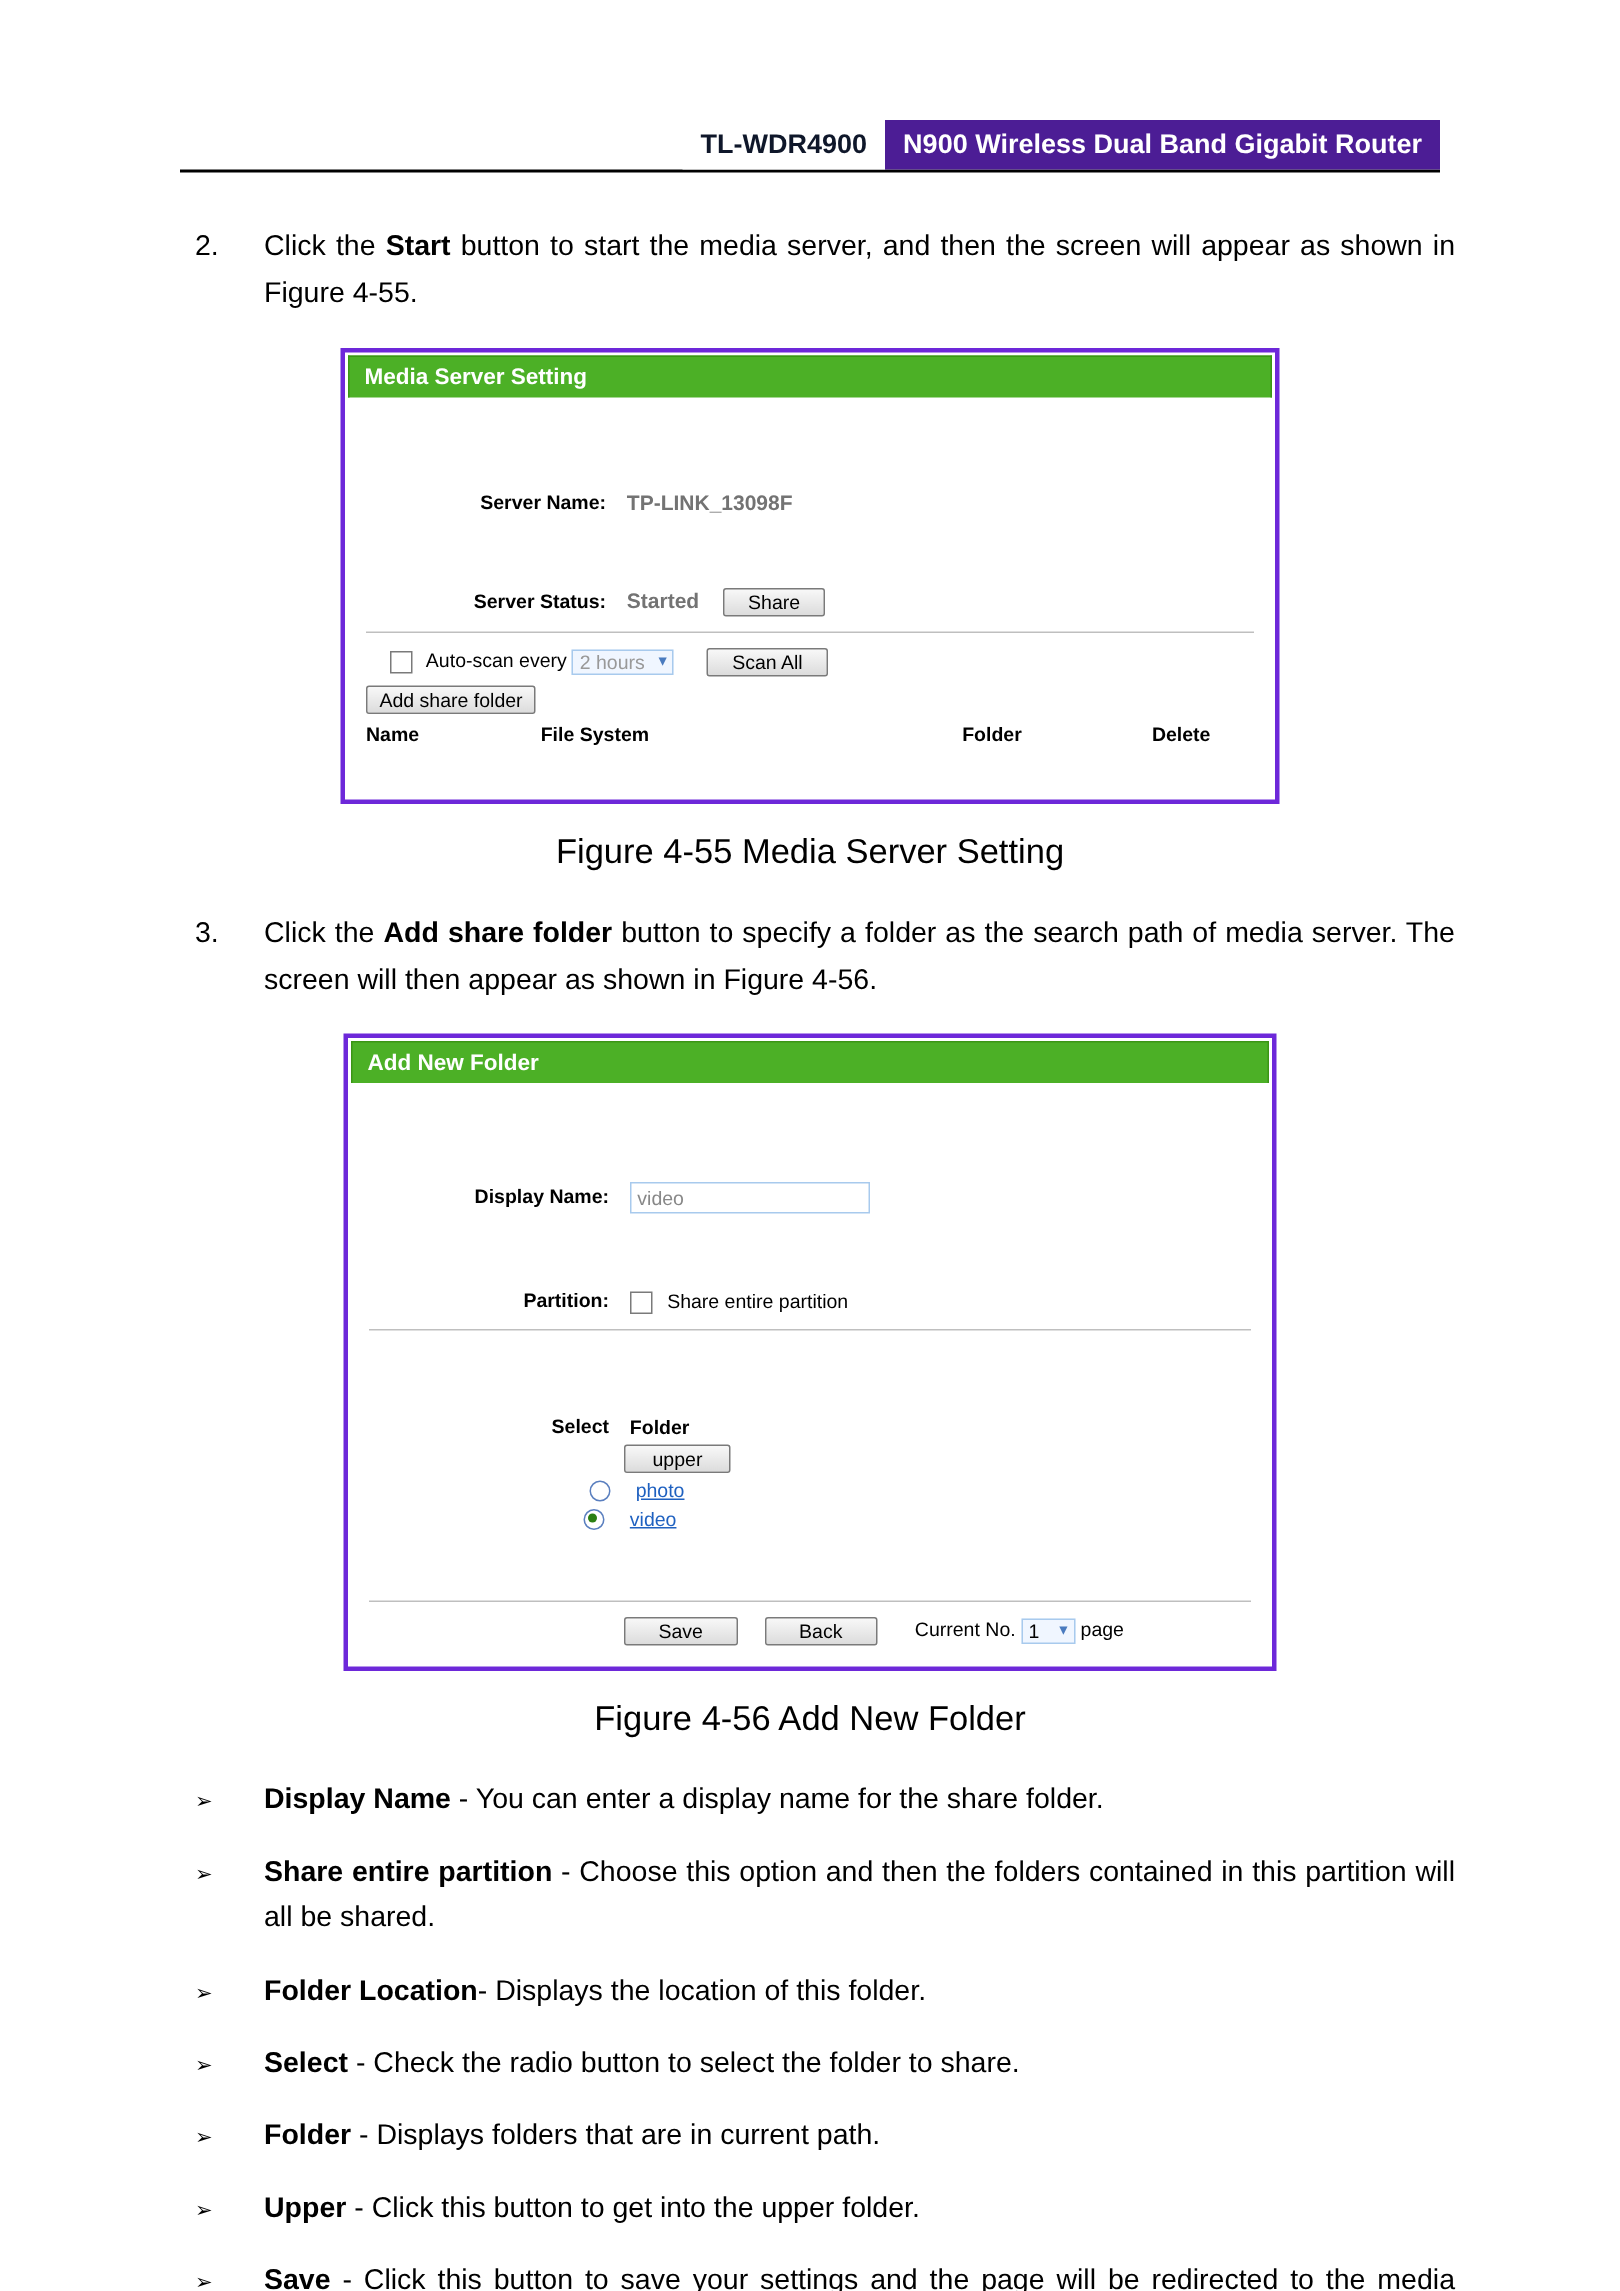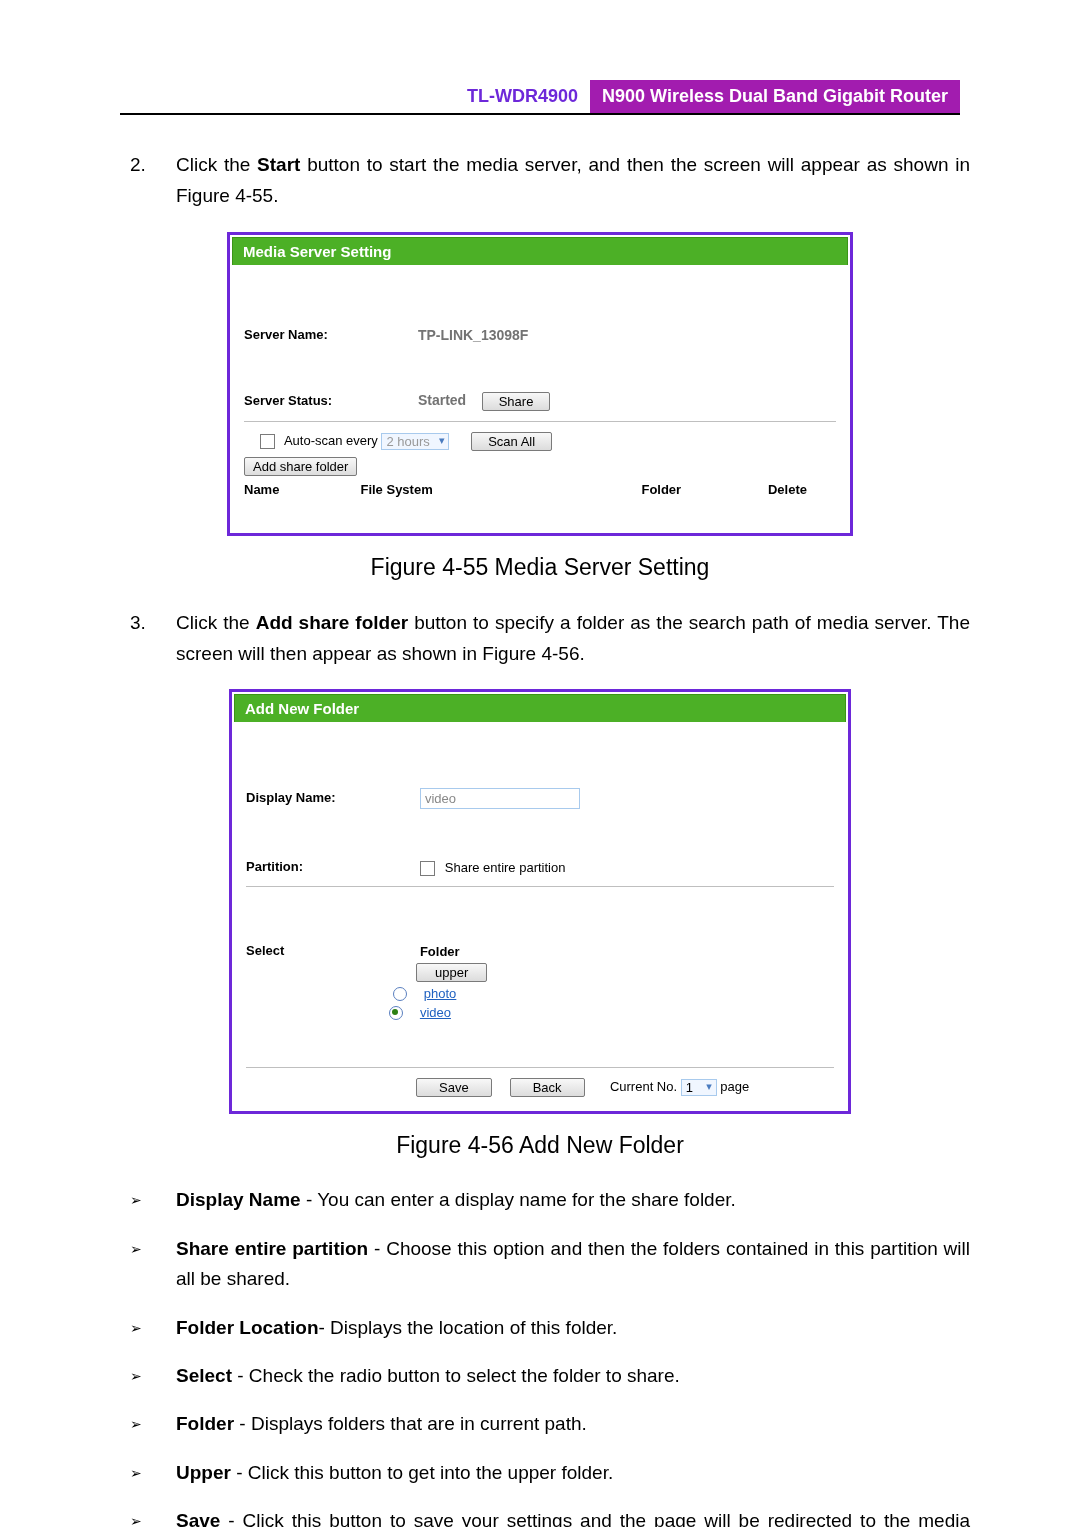--- a/index.html
+++ b/index.html
@@ -24,29 +24,29 @@
   .hdr {
     width: 100%;
     display: flex;
     justify-content: flex-end;
     align-items: stretch;
     font-size: 0;
   }
   .hdr .model {
     font-size: 18px;
     font-weight: bold;
-    color: #6d28d9;
+    color: #0f172a;
     padding: 6px 12px;
     background: #fff;
   }
   .hdr .prod {
     font-size: 18px;
     font-weight: bold;
     color: #fff;
-    background: #a21caf;
+    background: #4c1d95;
     padding: 6px 12px;
   }
   .hdr-rule {
     border: 0;
     border-top: 2px solid #000;
     margin: 0;
   }
 
   
   .step-list { list-style: none; margin: 10 0 0 0; padding: 0; }
@@ -91,20 +91,21 @@
   }
   .shot .body {
     padding: 12px 14px 14px;
     font-size: 14px;
     color: #000;
   }
   .kv { margin: 4px 0; }
   .kv .k {
     display: inline-block;
     width: 160px;
+    text-align: right;
     font-weight: bold;
     font-size: 13px;
     padding-right: 10px;
     margin-top: 46px;
   }
   .kv .v { display: inline-block; vertical-align: middle; }
   .green-val { color: #737373; font-weight: bold; }
   .btn {
     display: inline-block;
     border: 1px solid #7a7a7a;

